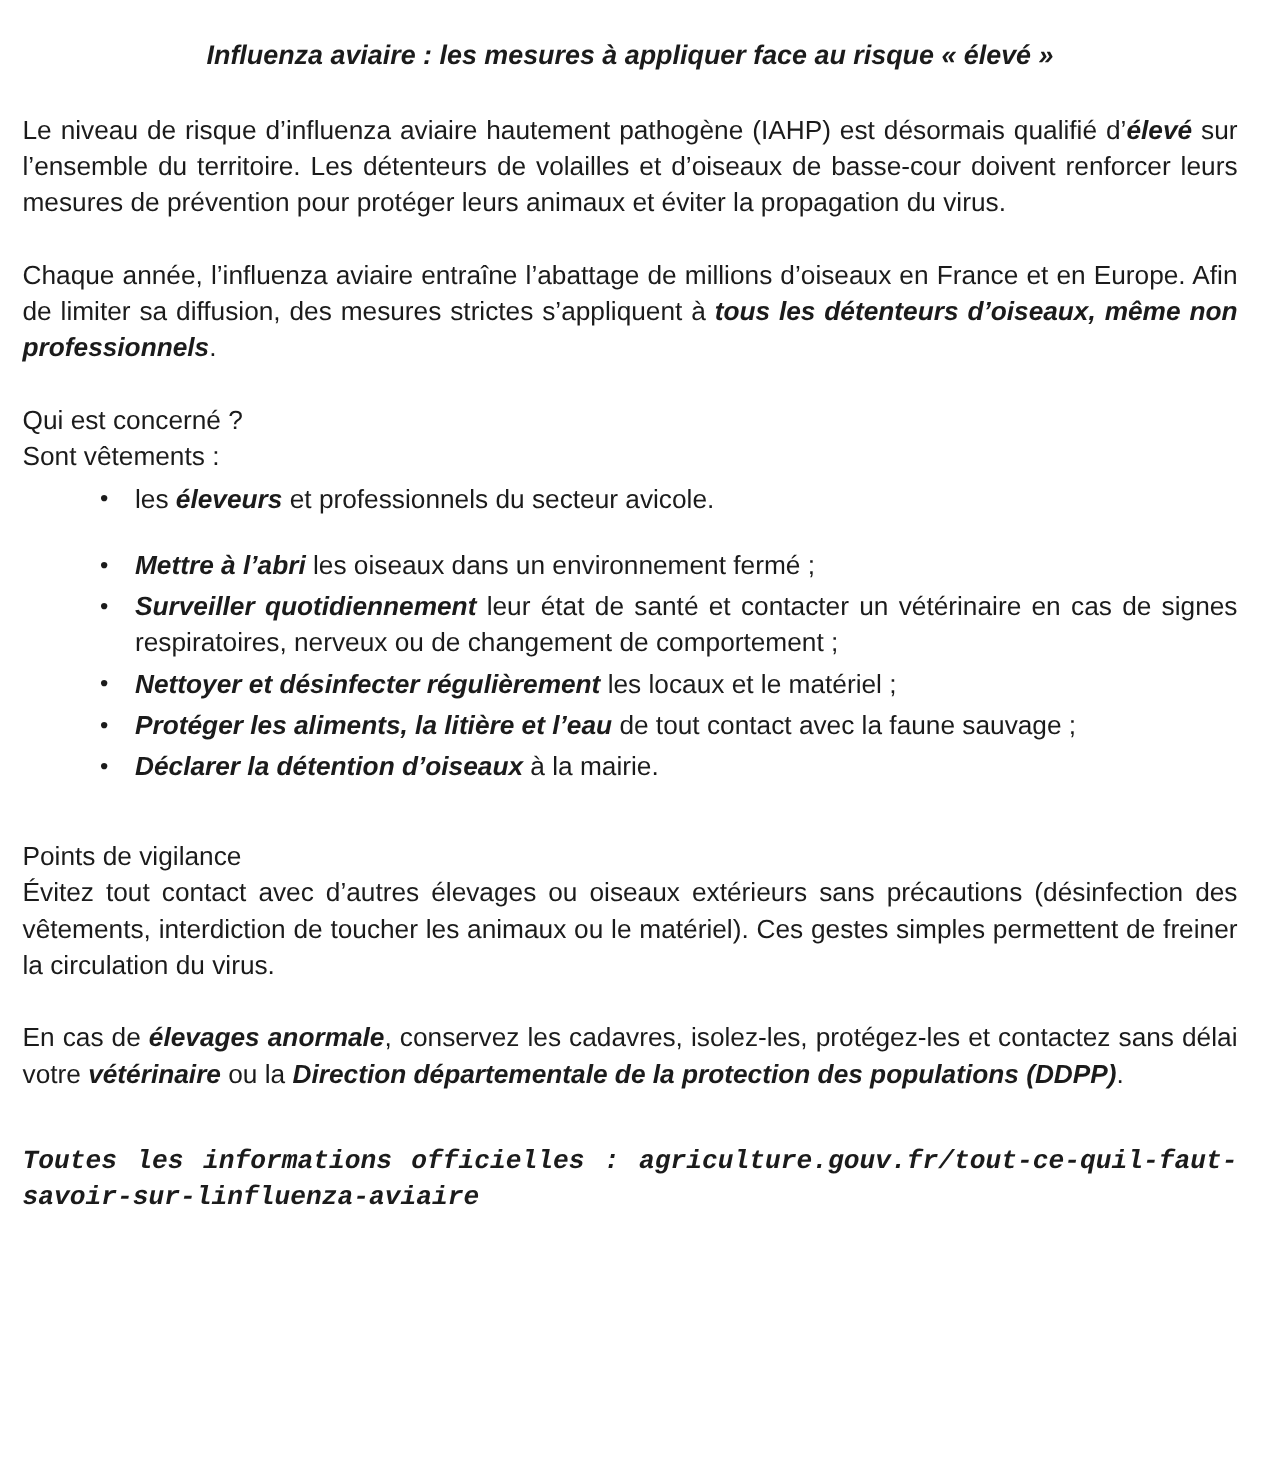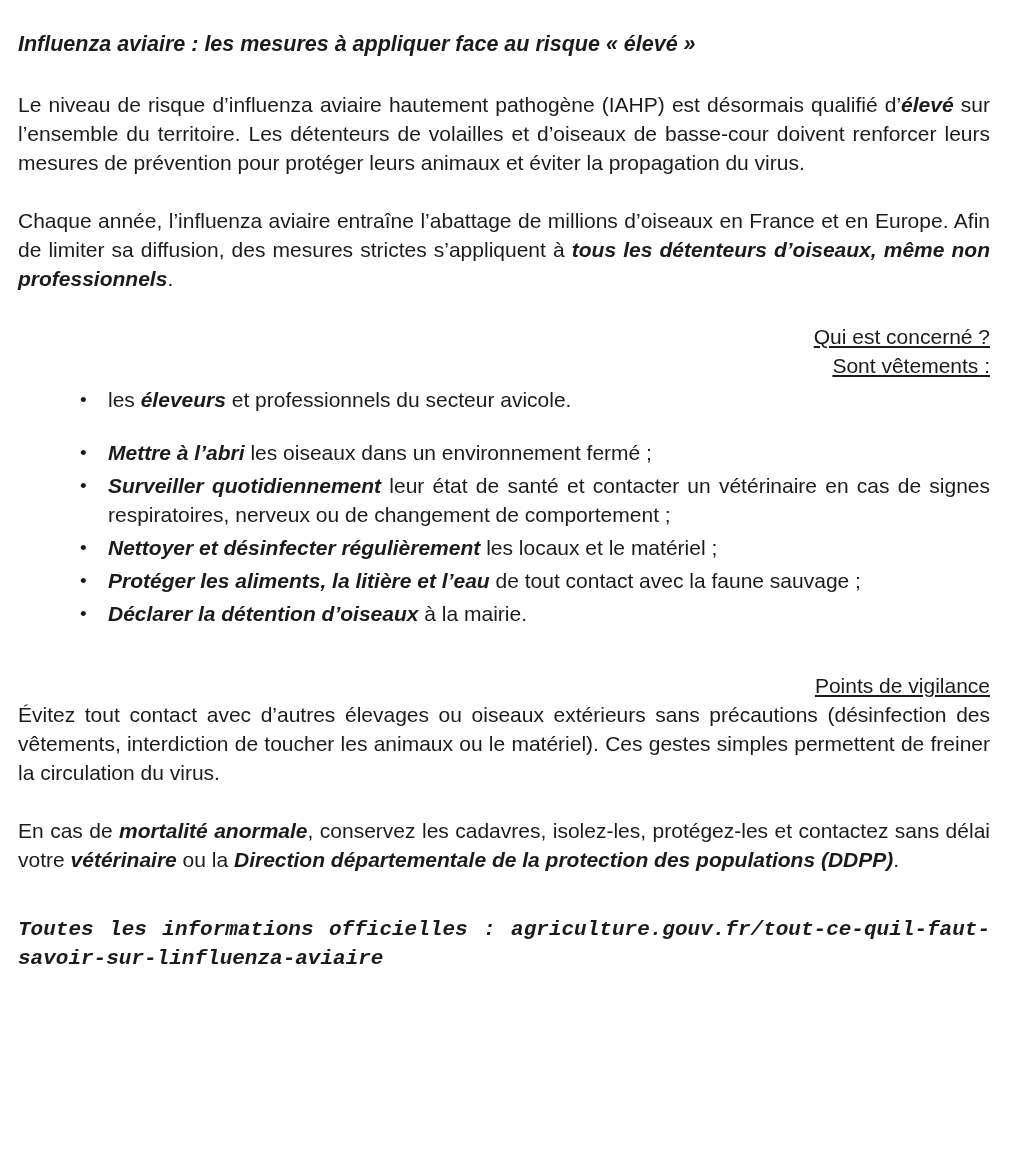--- a/index.html
+++ b/index.html
@@ -20,32 +20,31 @@
     box-sizing: border-box;
     width: 1010px;
     height: 1166px;
     padding: 30px 20px 20px 18px;
     background: #ffffff;
   }
   .title {
     font-size: 21.5px;
     font-weight: bold;
     font-style: italic;
-    text-align: left;
+    text-align: center;
     margin: 0 0 31px 0;
     line-height: 29px;
   }
   .para {
     text-align: justify;
     margin: 0 0 29px 0;
   }
   .line {
-    text-align: right;
+    text-align: left;
     margin: 0;
-    text-decoration: underline;
   }
   .bi {
     font-weight: bold;
     font-style: italic;
   }
   ul.doc-list {
     list-style: none;
     margin: 5px 0 24px 0;
     padding: 0 0 0 90px;
   }
@@ -95,17 +94,17 @@
     <li><span class="bi">Mettre à l’abri</span><span> les oiseaux dans un environnement fermé ;</span></li>
     <li><span class="bi">Surveiller quotidiennement</span><span> leur état de santé et contacter un vétérinaire en cas de signes respiratoires, nerveux ou de changement de comportement ;</span></li>
     <li><span class="bi">Nettoyer et désinfecter régulièrement</span><span> les locaux et le matériel ;</span></li>
     <li><span class="bi">Protéger les aliments, la litière et l’eau</span><span> de tout contact avec la faune sauvage ;</span></li>
     <li><span class="bi">Déclarer la détention d’oiseaux</span><span> à la mairie.</span></li>
   </ul>
 
   <p class="line section-gap">Points de vigilance</p>
   <p class="para">Évitez tout contact avec d’autres élevages ou oiseaux extérieurs sans précautions (désinfection des vêtements, interdiction de toucher les animaux ou le matériel). Ces gestes simples permettent de freiner la circulation du virus.</p>
 
-  <p class="para"><span>En cas de </span><span class="bi">mortalité anormale</span><span>, conservez les cadavres, isolez-les, protégez-les et contactez sans délai votre </span><span class="bi">vétérinaire</span><span> ou la </span><span class="bi">Direction départementale de la protection des populations (DDPP)</span><span>.</span></p>
+  <p class="para"><span>En cas de </span><span class="bi">élevages anormale</span><span>, conservez les cadavres, isolez-les, protégez-les et contactez sans délai votre </span><span class="bi">vétérinaire</span><span> ou la </span><span class="bi">Direction départementale de la protection des populations (DDPP)</span><span>.</span></p>
 
   <p class="footer-note">Toutes les informations officielles : agriculture.gouv.fr/tout-ce-quil-faut-savoir-sur-linfluenza-aviaire</p>
 
 </div>
 
 </body></html>

